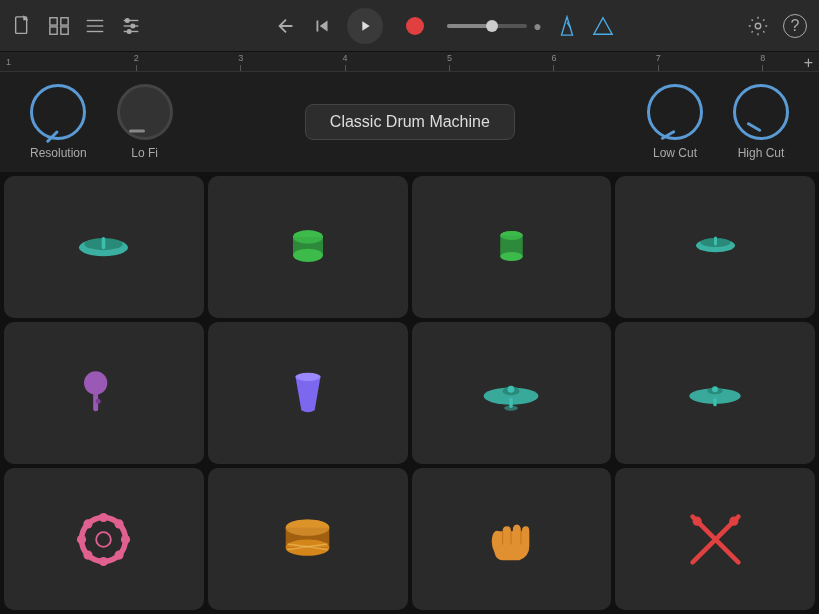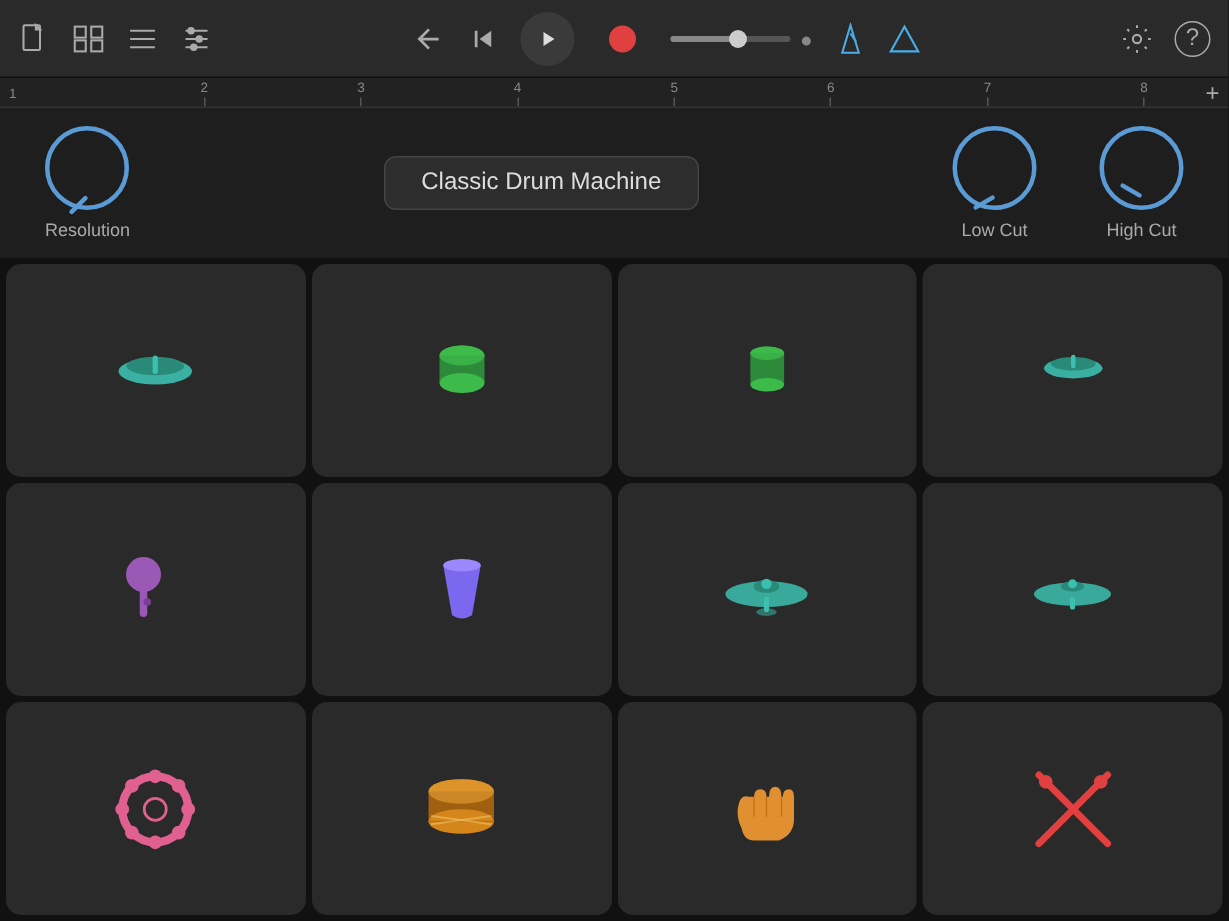--- a/index.html
+++ b/index.html
@@ -185,21 +185,21 @@
       text-align: center;
     }
 
     .controls-center {
       display: flex;
       flex-direction: column;
       gap: 8px;
     }
 
     .controls-left { display: flex; gap: 30px; }
-    .controls-right { display: flex; gap: 42px; }
+    .controls-right { display: flex; gap: 30px; }
 
     
     .pads-container {
       display: grid;
       grid-template-columns: repeat(4, 1fr);
       grid-template-rows: repeat(3, 1fr);
       gap: 4px;
       padding: 4px;
       background: #111;
       flex: 1;
@@ -354,20 +354,26 @@
 <div class="controls-row">
   <div class="controls-left">
 
     <div class="knob-group">
       <div class="knob knob-blue" style="transform: rotate(0deg);">
         <div class="knob-indicator" style="transform: translateX(-50%) rotate(-135deg); bottom: 6px; left: 50%;"></div>
       </div>
       <span class="knob-label">Resolution</span>
     </div>
 
+    <div class="knob-group">
+      <div class="knob knob-dark">
+        <div class="knob-indicator" style="transform: translateX(-50%) rotate(-90deg); bottom: 6px; left: 50%;"></div>
+      </div>
+      <span class="knob-label">Lo Fi</span>
+    </div>
   </div>
 
   <div class="controls-center">
     <div class="preset-name">Classic Drum Machine</div>
   </div>
 
   <div class="controls-right">
 
     <div class="knob-group">
       <div class="knob knob-blue">

